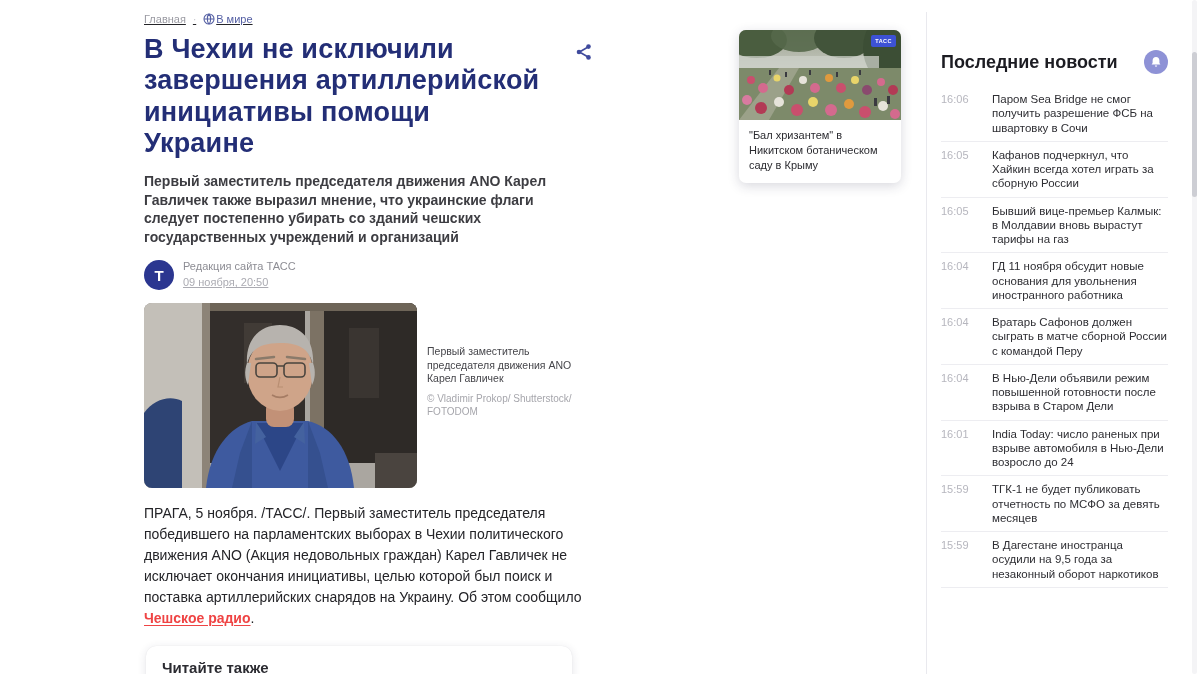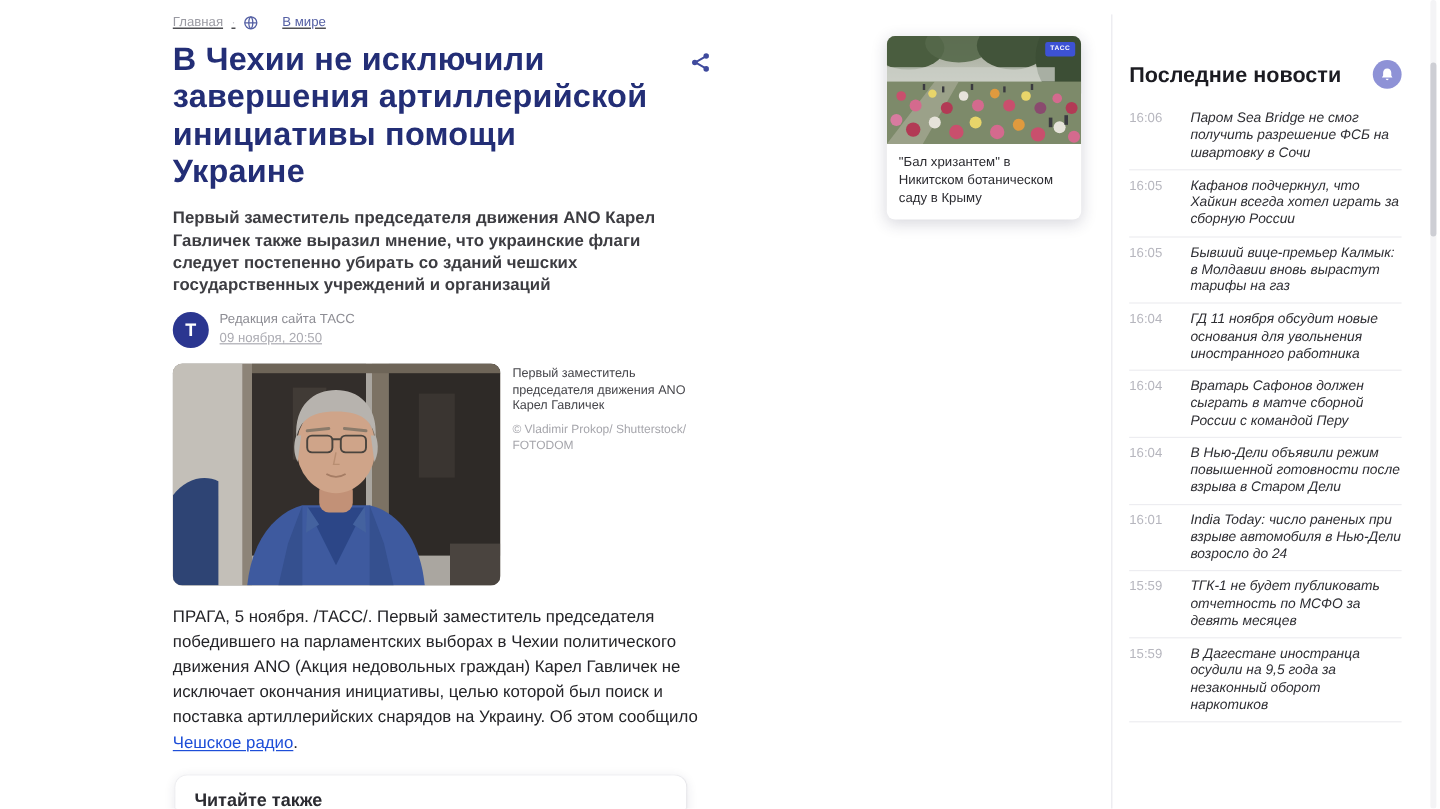--- a/index.html
+++ b/index.html
@@ -5,57 +5,57 @@
   * { margin: 0; padding: 0; box-sizing: border-box; }
   html, body { width: 1200px; height: 674px; }
   body { font-family: "Liberation Sans", sans-serif; background: #ffffff; color: #242428; }
   #page { position: relative; width: 1200px; height: 674px; overflow: hidden; background: #fff; }
 
   
   .article-col { position: absolute; left: 144px; top: 0; width: 450px; }
   .breadcrumb { display: flex; align-items: center; gap: 7px; margin-top: 13px; font-size: 11px; text-decoration: underline; }
   .crumb-home { color: #9a9aa2; text-decoration: none; cursor: pointer; }
   .crumb-sep { color: #c4c4ca; font-size: 10px; }
-  .crumb-section { display: flex; align-items: center; gap: 20px; color: #5560a4; cursor: pointer; }
+  .crumb-section { display: flex; align-items: center; gap: 1px; color: #5560a4; cursor: pointer; }
   .title-row { display: flex; align-items: flex-start; margin-top: 9px; }
   h1.headline { font-size: 27px; line-height: 1.16; font-weight: 700; color: #232e76; letter-spacing: .2px; width: 400px; }
   .share-btn { margin-left: auto; margin-top: 8px; cursor: pointer; flex-shrink: 0; }
   .subtitle { margin-top: 13px; font-size: 14px; line-height: 1.32; font-weight: 600; color: #3d3d42; width: 440px; }
   .byline { display: flex; align-items: center; gap: 9px; margin-top: 13px; }
   .avatar { width: 30px; height: 30px; border-radius: 50%; background: #2b3690; color: #fff; font-weight: 700; font-size: 15px; display: flex; align-items: center; justify-content: center; }
   .byline-meta { font-size: 11px; line-height: 1.45; }
   .byline-author { color: #8d8d94; }
   .byline-date { color: #abababf2; color: #ababb2; text-decoration: underline; }
   .photo-row { display: flex; gap: 10px; margin-top: 12px; }
   .photo { width: 273px; height: 185px; border-radius: 8px; overflow: hidden; flex-shrink: 0; background: #a8a49e; }
   .photo svg { display: block; }
   .photo-side { width: 150px; padding-top: 2px; }
-  .photo-caption { font-size: 10.5px; line-height: 1.3; color: #46464b; }
+  .photo-caption { font-size: 10.5px; line-height: 1.3; color: #46464b; margin-top: 40px; }
   .photo-credit { font-size: 10px; line-height: 1.3; color: #a6a6ac; margin-top: 6px; }
   p.body-text { font-size: 14px; line-height: 1.5; color: #242428; margin-top: 15px; width: 446px; }
-  p.body-text a { color: #1d4ed8; text-decoration: underline; text-underline-offset: 2px; cursor: pointer; }
+  p.body-text a { color: #ef4444; text-decoration: underline; text-underline-offset: 2px; cursor: pointer; font-weight: bold; }
 
   .read-also { width: 426px; background: #fff; border-radius: 10px; box-shadow: 0 2px 10px rgba(40,40,70,.12), 0 0 1px rgba(40,40,70,.12); margin: 17px 0 2px 2px; padding: 13px 16px 12px; }
   .read-also-title { font-size: 15px; font-weight: 700; color: #2b2b31; }
 
   
   .video-card { position: absolute; left: 739px; top: 30px; width: 162px; border-radius: 7px; background: #fff; box-shadow: 0 3px 12px rgba(40,40,70,.18); cursor: pointer; }
   .video-thumb { position: relative; width: 162px; height: 90px; border-radius: 7px 7px 0 0; overflow: hidden; }
   .video-badge { position: absolute; top: 5px; right: 5px; background: #3d52d5; color: #fff; font-size: 5.5px; font-weight: 700; letter-spacing: .5px; padding: 3px 4px; border-radius: 2px; }
   .video-caption { padding: 8px 10px 10px; font-size: 11px; line-height: 1.35; color: #2b2b30; }
 
   
   .news-panel { position: absolute; left: 926px; top: 12px; width: 258px; height: 674px; background: #fff; border-left: 1px solid #e9e9ee; padding: 0 16px 0 14px; }
   .news-header { display: flex; align-items: center; justify-content: space-between; margin-top: 38px; }
   .news-title { font-size: 18px; font-weight: 700; color: #1c1c22; }
   .bell-btn { width: 24px; height: 24px; border-radius: 50%; background: #8e92d6; display: flex; align-items: center; justify-content: center; cursor: pointer; flex-shrink: 0; }
   .news-list { margin-top: 12px; }
   .news-item { display: flex; gap: 22px; padding: 6px 0 6px; border-bottom: 1px solid #ededf1; cursor: pointer; }
   .news-time { width: 29px; flex-shrink: 0; font-size: 11px; color: #b6b6be; padding-top: 1px; }
-  .news-text { font-size: 11.5px; line-height: 1.24; color: #2e2e33; font-style: italic; }
+  .news-text { font-size: 11.5px; line-height: 1.24; color: #2e2e33; }
 
   
   .scrollbar-track { position: absolute; right: 3px; top: 0; width: 5px; height: 674px; background: #f4f4f6; border-radius: 3px; }
   .scrollbar-thumb { position: absolute; right: 3px; top: 52px; width: 5px; height: 145px; background: #cdced4; border-radius: 3px; cursor: grab; }
 </style>
 </head>
 <body>
 
 <div id="page">
 

